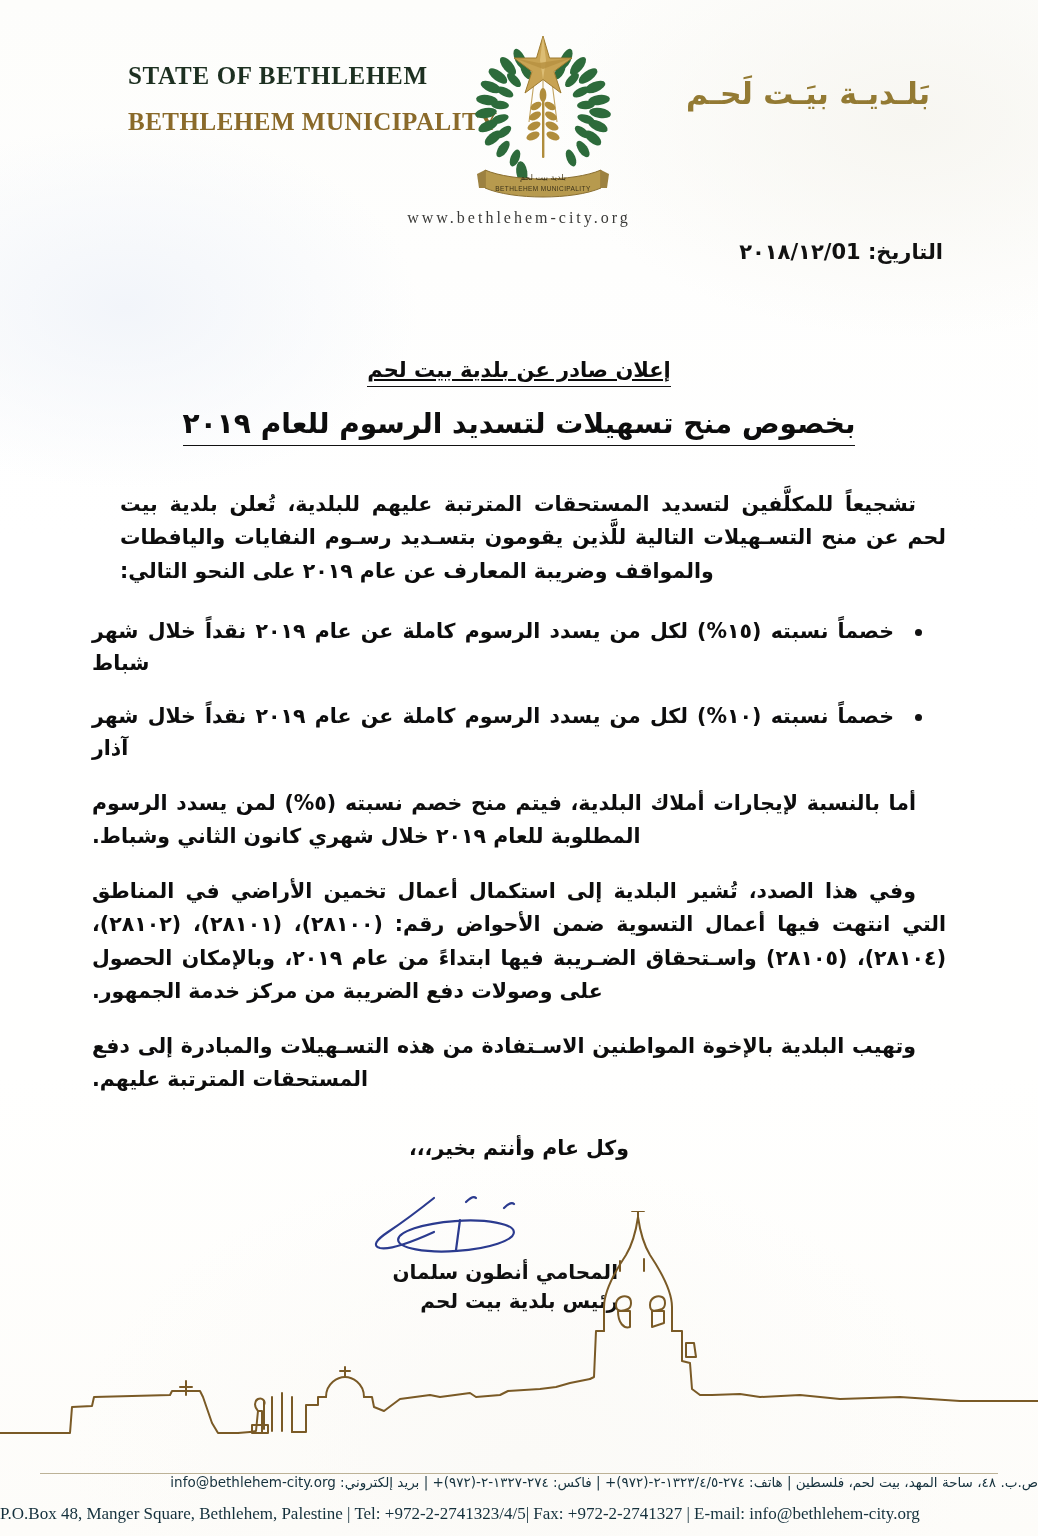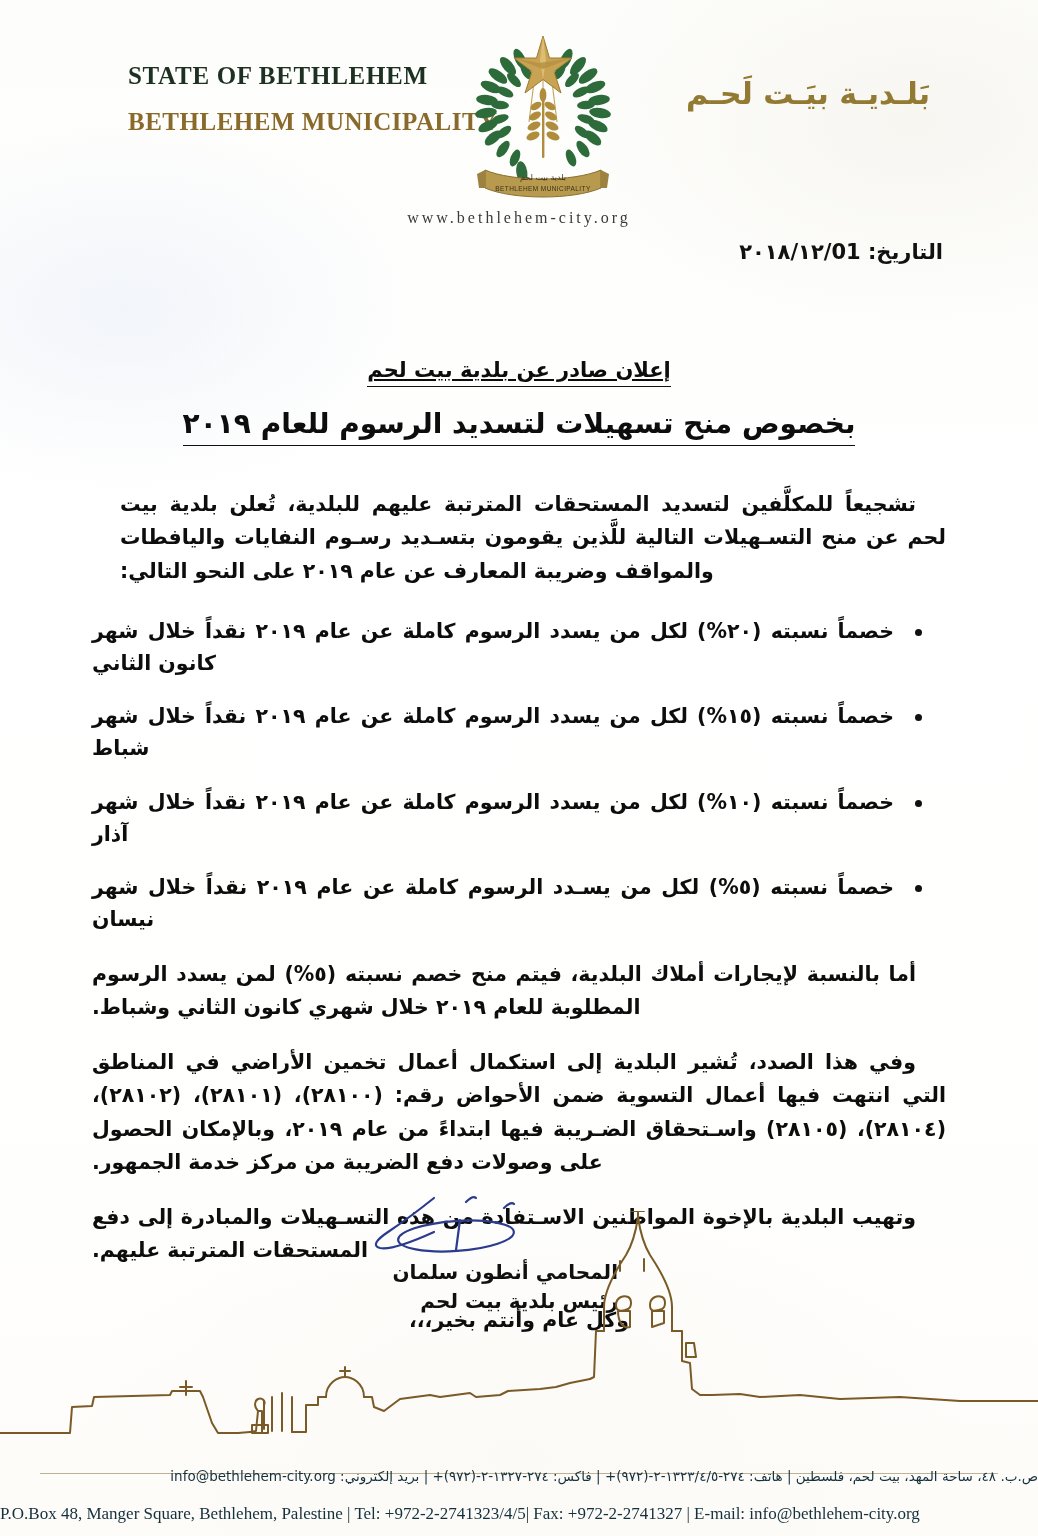--- a/index.html
+++ b/index.html
@@ -232,21 +232,21 @@
     color: #14303c;
     white-space: nowrap;
     letter-spacing: 0px;
   }
   .footer-en {
     direction: ltr;
     font-family: "Liberation Serif", "DejaVu Serif", serif;
     font-size: 17px;
     color: #14303c;
     white-space: nowrap;
-    margin-top: 20px;
+    margin-top: 14px;
   }
   .footer-rule {
     position: absolute;
     left: 40px;
     right: 40px;
     bottom: 62px;
     height: 1px;
     background: #9a8b63;
     opacity: .65;
   }
@@ -369,24 +369,22 @@
 
     <div class="title-block">
       <div class="title-1">إعلان صادر عن بلدية بيت لحم</div>
       <br>
       <div class="title-2">بخصوص منح تسهيلات لتسديد الرسوم للعام ٢٠١٩</div>
     </div>
 
     <p class="para intro indent">تشجيعاً للمكلَّفين لتسديد المستحقات المترتبة عليهم للبلدية، تُعلن بلدية بيت لحم عن منح التسـهيلات التالية للَّذين يقومون بتسـديد رسـوم النفايات واليافطات والمواقف وضريبة المعارف عن عام ٢٠١٩ على النحو التالي:</p>
 
     <ul class="bullets">
-      <li>خصماً نسبته (٢٠%) لكل من يسدد الرسوم كاملة عن عام ٢٠١٩ نقداً خلال شهر كانون الثاني</li>
       <li>خصماً نسبته (١٥%) لكل من يسدد الرسوم كاملة عن عام ٢٠١٩ نقداً خلال شهر شباط</li>
       <li>خصماً نسبته (١٠%) لكل من يسدد الرسوم كاملة عن عام ٢٠١٩ نقداً خلال شهر آذار</li>
-      <li>خصماً نسبته (٥%) لكل من يسـدد الرسوم كاملة عن عام ٢٠١٩ نقداً خلال شهر نيسان</li>
     </ul>
 
     <p class="para indent">أما بالنسبة لإيجارات أملاك البلدية، فيتم منح خصم نسبته (٥%) لمن يسدد الرسوم المطلوبة للعام ٢٠١٩ خلال شهري كانون الثاني وشباط.</p>
     <p class="para indent">وفي هذا الصدد، تُشير البلدية إلى استكمال أعمال تخمين الأراضي في المناطق التي انتهت فيها أعمال التسوية ضمن الأحواض رقم: (٢٨١٠٠)، (٢٨١٠١)، (٢٨١٠٢)، (٢٨١٠٤)، (٢٨١٠٥) واسـتحقاق الضـريبة فيها ابتداءً من عام ٢٠١٩، وبالإمكان الحصول على وصولات دفع الضريبة من مركز خدمة الجمهور.</p>
     <p class="para indent">وتهيب البلدية بالإخوة المواطنين الاسـتفادة من هذه التسـهيلات والمبادرة إلى دفع المستحقات المترتبة عليهم.</p>
 
     <div class="closing">وكل عام وأنتم بخير،،،</div>
   </div>
 
   <div class="sig-block">

